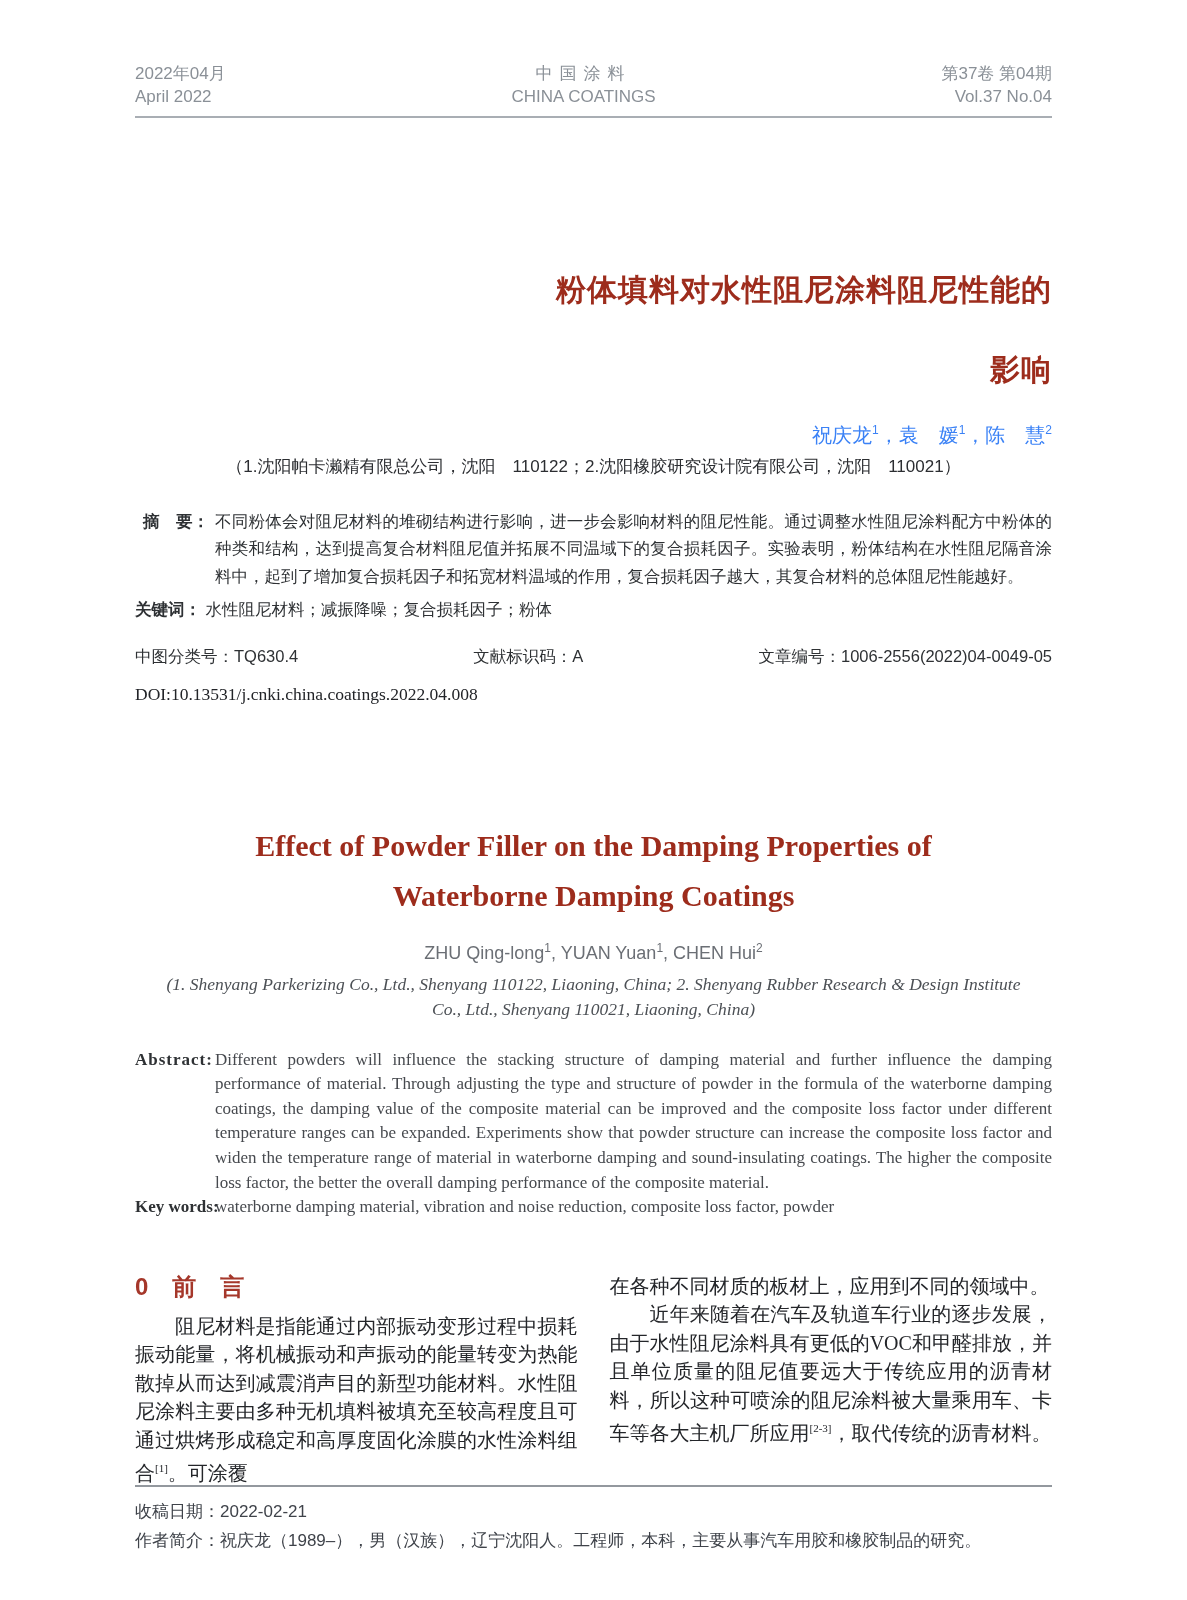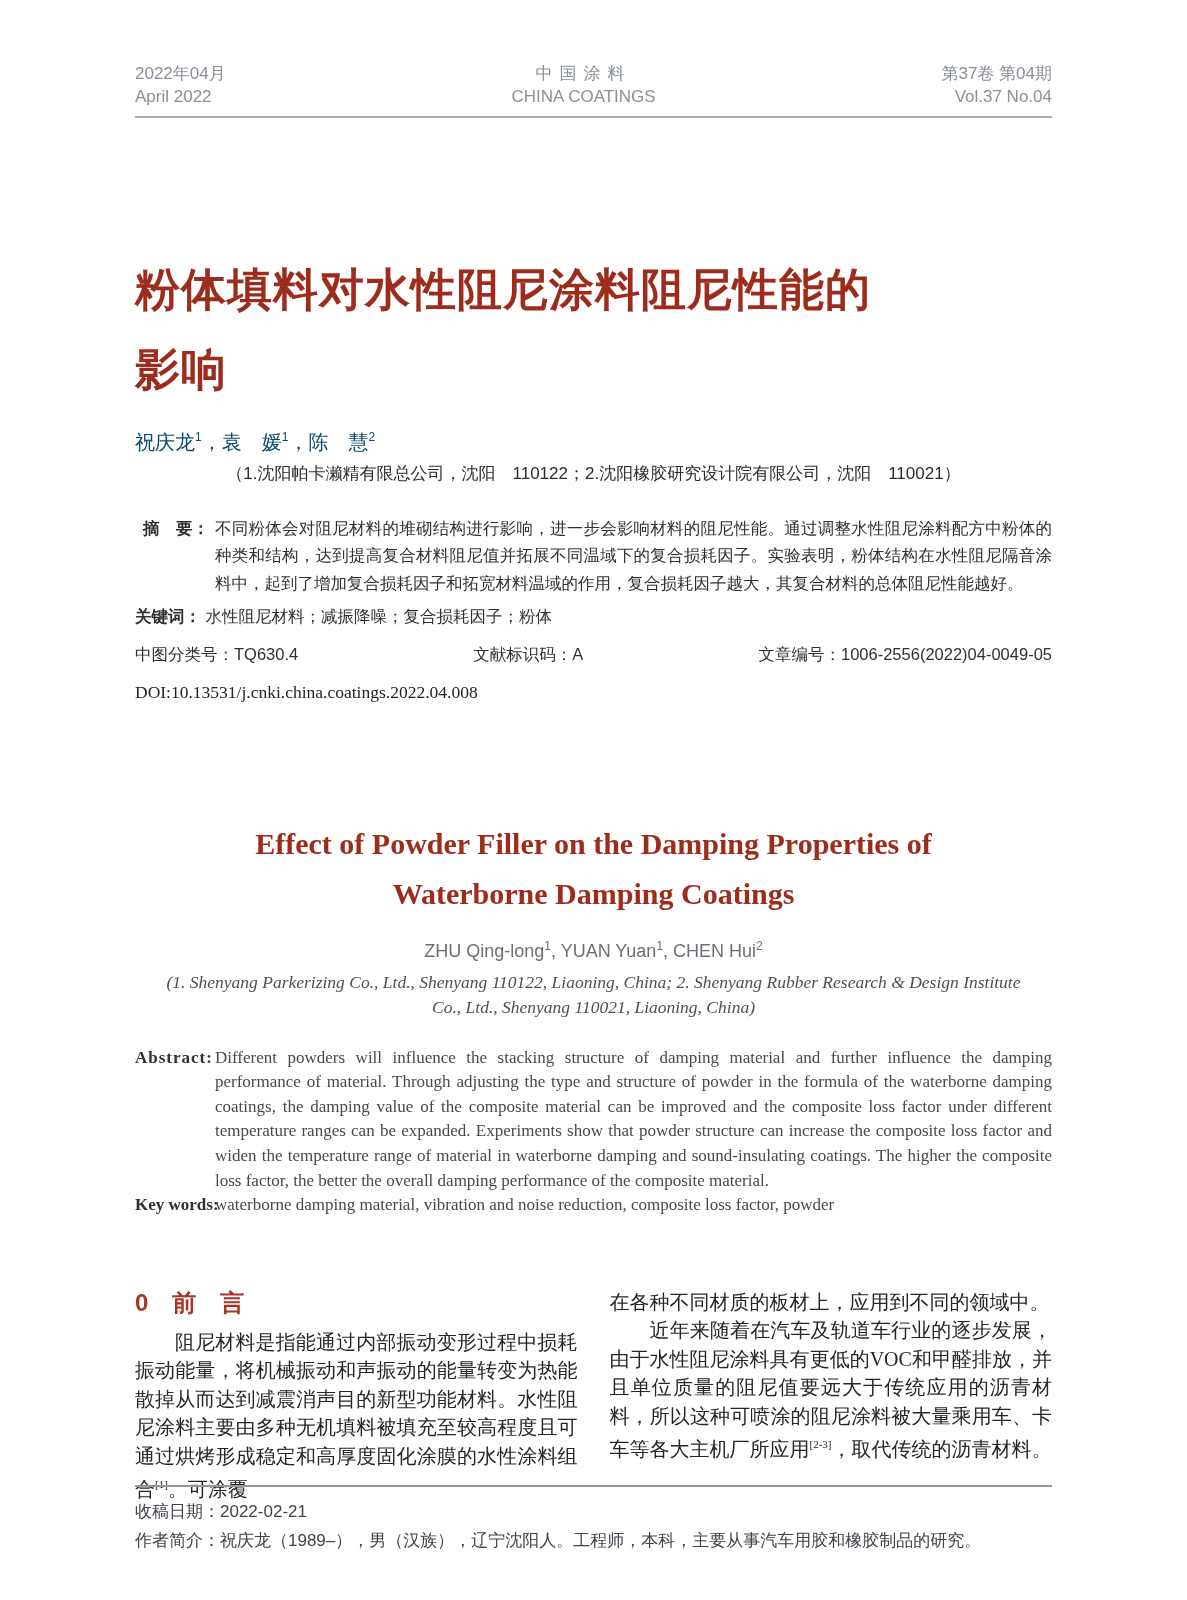--- a/index.html
+++ b/index.html
@@ -25,31 +25,31 @@
     border-bottom:2px solid #a9aeb4;
   }
   .jheader .col { display:flex; flex-direction:column; }
   .jheader .c-center { text-align:center; }
   .jheader .c-center .cn { letter-spacing:7px; }
   .jheader .c-right { text-align:right; }
 
   
   .title-cn {
     margin-top:132px;
-    text-align:left;
+    text-align:right;
     font-family:"Liberation Sans","DejaVu Sans",sans-serif;
     font-weight:700;
-    font-size:45px; line-height:80px;
+    font-size:30px; line-height:80px;
     color:#9d2c1c;
     letter-spacing:1px;
   }
   .authors-cn {
-    margin-top:13px; text-align:left;
-    font-family:"Liberation Sans","DejaVu Sans",sans-serif;
-    font-size:20px; line-height:28px; color:#0c4a6e;
+    margin-top:6px; text-align:right;
+    font-family:"Liberation Sans","DejaVu Sans",sans-serif;
+    font-size:20px; line-height:28px; color:#3b82f6;
   }
   .authors-cn sup, .authors-en sup { font-size:12px; }
   .affil-cn {
     margin-top:6px; text-align:center;
     font-family:"Liberation Sans","DejaVu Sans",sans-serif;
     font-size:17px; color:#2b2d31;
   }
 
   
   .hang { position:relative; padding-left:80px; }
@@ -60,21 +60,21 @@
     text-align:justify;
   }
   .abstract-cn .hlabel { position:absolute; left:8px; top:0; font-weight:700; }
   .kw-cn {
     margin-top:6px;
     font-family:"Liberation Sans","DejaVu Sans",sans-serif;
     font-size:16.5px; line-height:27.5px; color:#2e3134;
   }
   .kw-cn .hlabel { font-weight:700; }
   .meta-row {
-    margin-top:13px;
+    margin-top:22px;
     display:flex; justify-content:space-between;
     font-family:"Liberation Sans","DejaVu Sans",sans-serif;
     font-size:16.5px; color:#2e3134;
   }
   .doi {
     margin-top:16px;
     font-family:"Liberation Serif","DejaVu Serif",serif;
     font-size:17.5px; color:#222428;
   }
 
@@ -111,21 +111,21 @@
     font-weight:700; letter-spacing:1px; color:#2e3134;
   }
   .kw-en {
     font-family:"Liberation Serif","DejaVu Serif",serif;
     font-size:17px; line-height:24.6px; color:#46494e;
   }
   .kw-en .hlabel { font-weight:700; color:#2e3134; }
 
   
   .body-cols {
-    margin-top:70px;
+    margin-top:52px;
     display:flex; gap:32px;
   }
   .bcol { flex:1; font-size:20px; line-height:28.5px; text-align:justify; color:#24262a; }
   .sec-heading {
     font-family:"Liberation Sans","DejaVu Sans",sans-serif;
     font-weight:700; font-size:24px; line-height:30px;
     color:#a5372a;
     margin-bottom:10px;
   }
   .bcol p.indent { text-indent:2em; }

